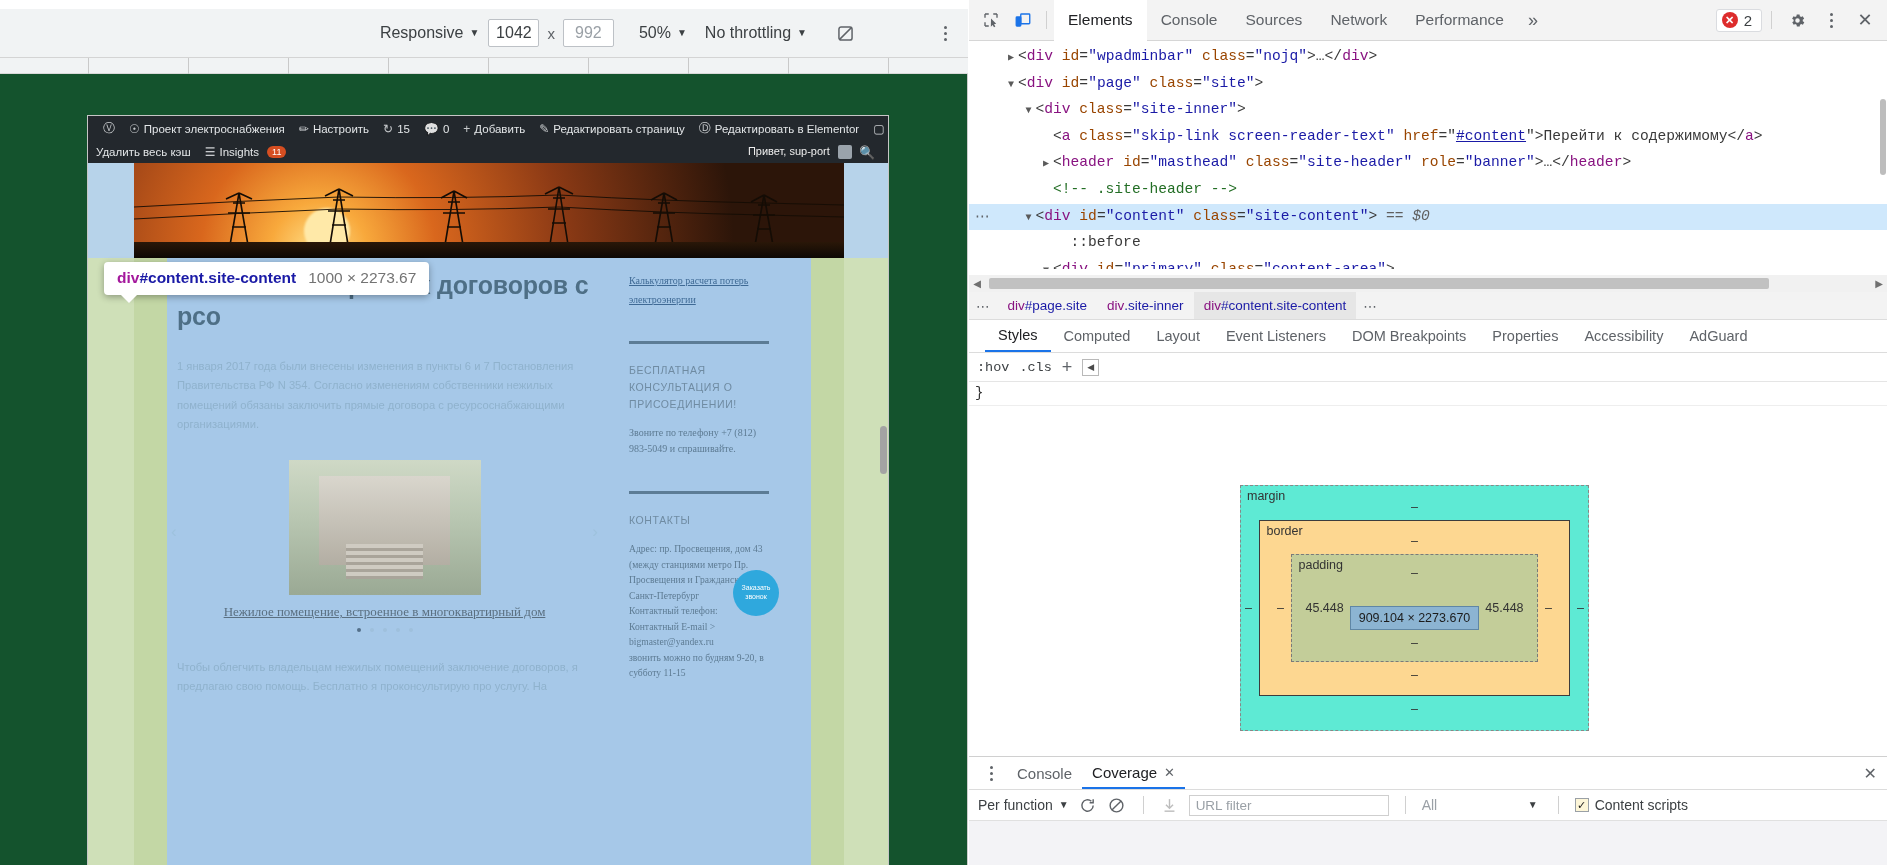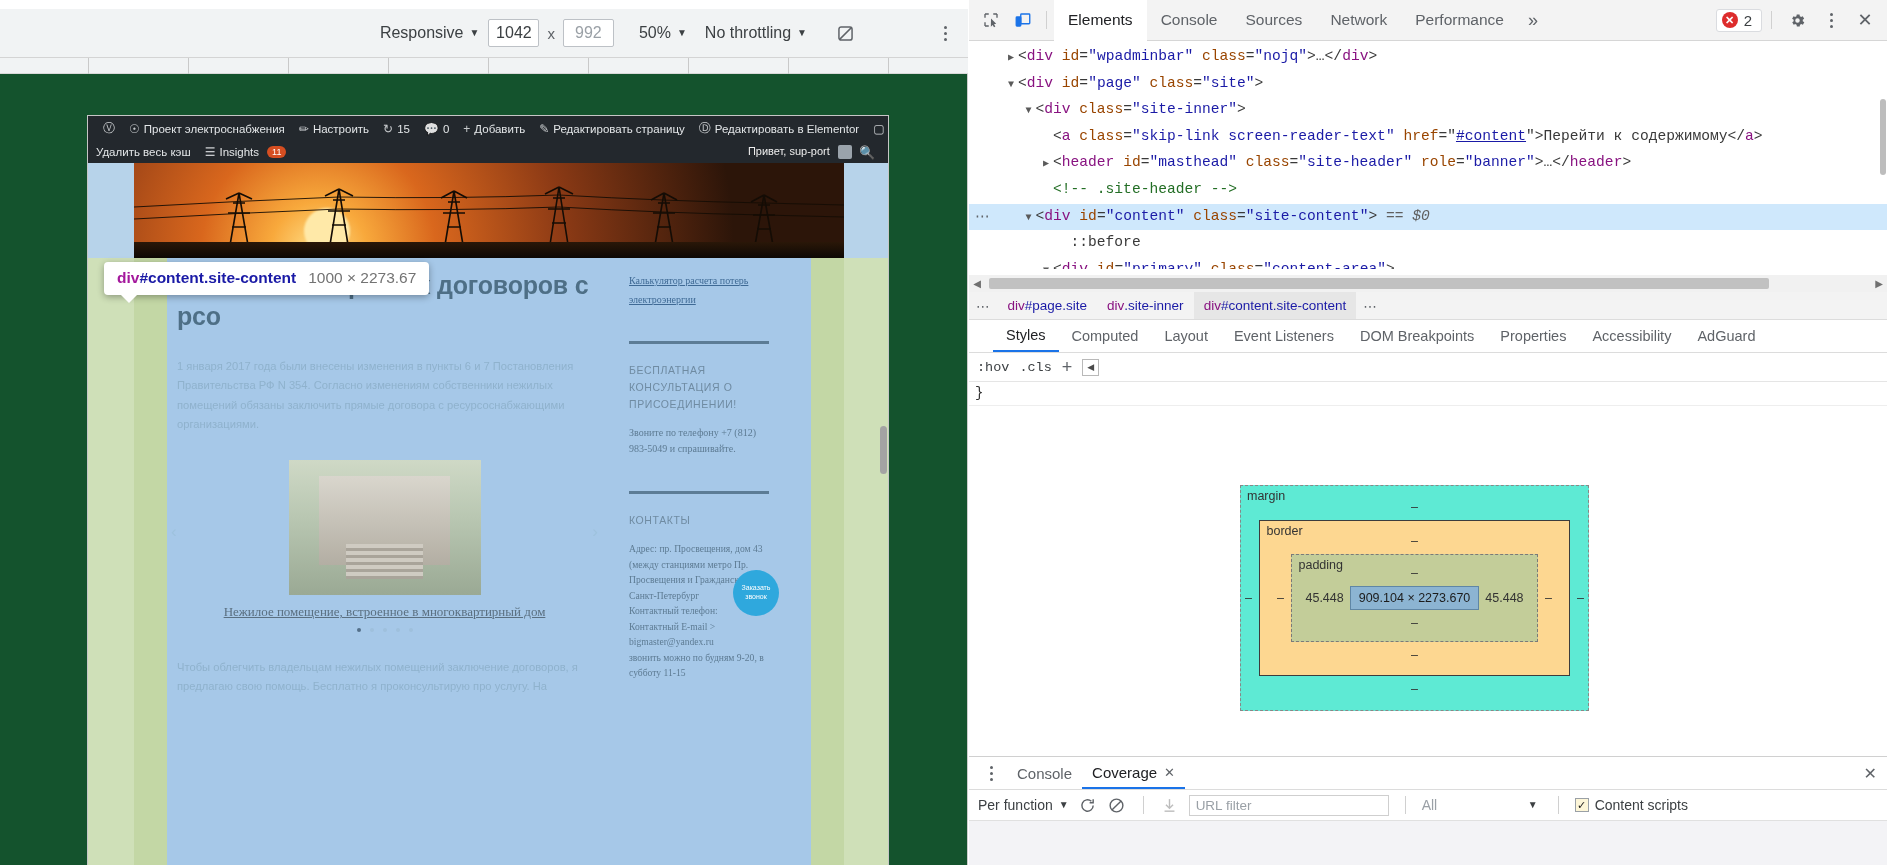--- a/index.html
+++ b/index.html
@@ -277,21 +277,21 @@
   }
   .crumb { padding: 0 10px; color: #881280; white-space: nowrap; height: 28px; display: flex; align-items: center; }
   .crumb .c2 { color: #1a1aa6; }
   .crumb.sel { background: #e6e6e6; }
   .crumb.dots { color: #5f6368; letter-spacing: 1px; padding: 0 7px; }
 
   
   #style-tabs {
     position: absolute; left: 0; right: 0; top: 320px; height: 33px;
     background: #fff; border-bottom: 1px solid #dcdcdc;
-    display: flex; align-items: flex-end; padding-left: 24px; overflow: hidden;
+    display: flex; align-items: flex-end; padding-left: 16px; overflow: hidden;
   }
   .st-tab {
     padding: 0 13px; height: 32px; display: flex; align-items: center;
     font-size: 14.5px; color: #5f6368; white-space: nowrap;
   }
   .st-tab.active { color: #202124; border-bottom: 2px solid #1a73e8; }
 
   #style-filter {
     position: absolute; left: 0; right: 0; top: 353px; height: 29px;
     background: #fff; border-bottom: 1px solid #e5e5e5;
@@ -321,21 +321,21 @@
   }
   #boxmodel {
     position: absolute; left: 271px; top: 79px; width: 349px;
   }
   .bm-layer { position: relative; font-size: 12.5px; color: #222; font-family: "Liberation Sans", sans-serif; }
   .bm-margin { background: #5eead4; border: 1px dashed #888; padding: 14px 16px; }
   .bm-border { background: #fdd791; border: 1px solid #3c3c3c; padding: 13px 15px; }
   .bm-padding { background: #c3cd99; border: 1px dashed #7a7a7a; padding: 11px 13px; }
   .bm-content {
     background: #8cb4d2; border: 1px solid #5f86a5; text-align: center;
-    font-size: 12.5px; color: #1c1c1c; padding: 4px 8px; white-space: nowrap;
+    font-size: 12.5px; color: #1c1c1c; padding: 4px 8px; white-space: nowrap; margin-top: 20px;
   }
   .bm-label { position: absolute; left: 6px; top: 3px; font-size: 12.5px; color: #333; }
   .bm-t { position: absolute; left: 0; right: 0; text-align: center; font-size: 12.5px; color: #333; }
   .bm-row { display: flex; align-items: center; justify-content: center; gap: 6px; }
   .bm-side { font-size: 12.5px; color: #333; min-width: 10px; text-align: center; }
 
   
   #drawer {
     position: absolute; left: 0; right: 0; bottom: 0; height: 109px;
     background: #fff; border-top: 1px solid #d0d0d0;

